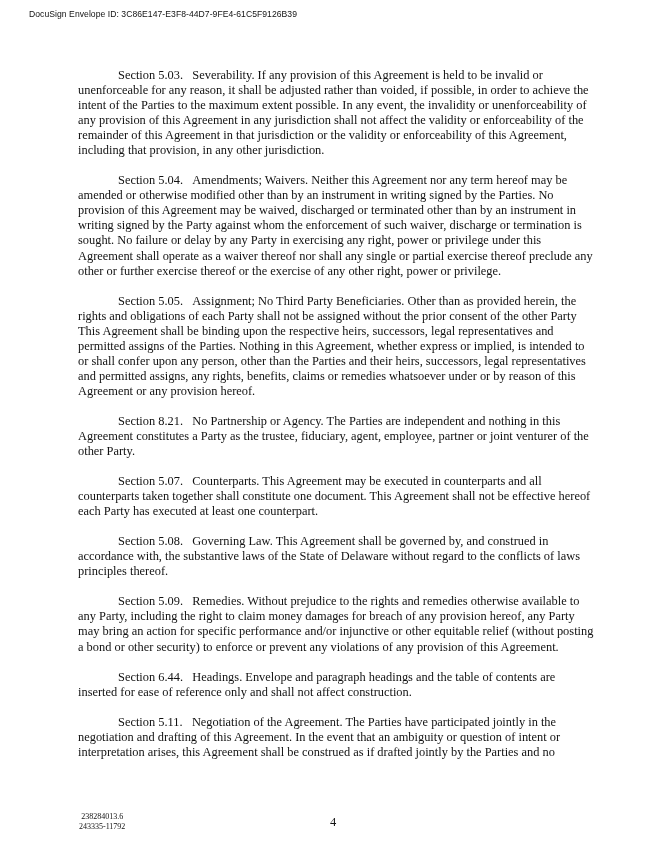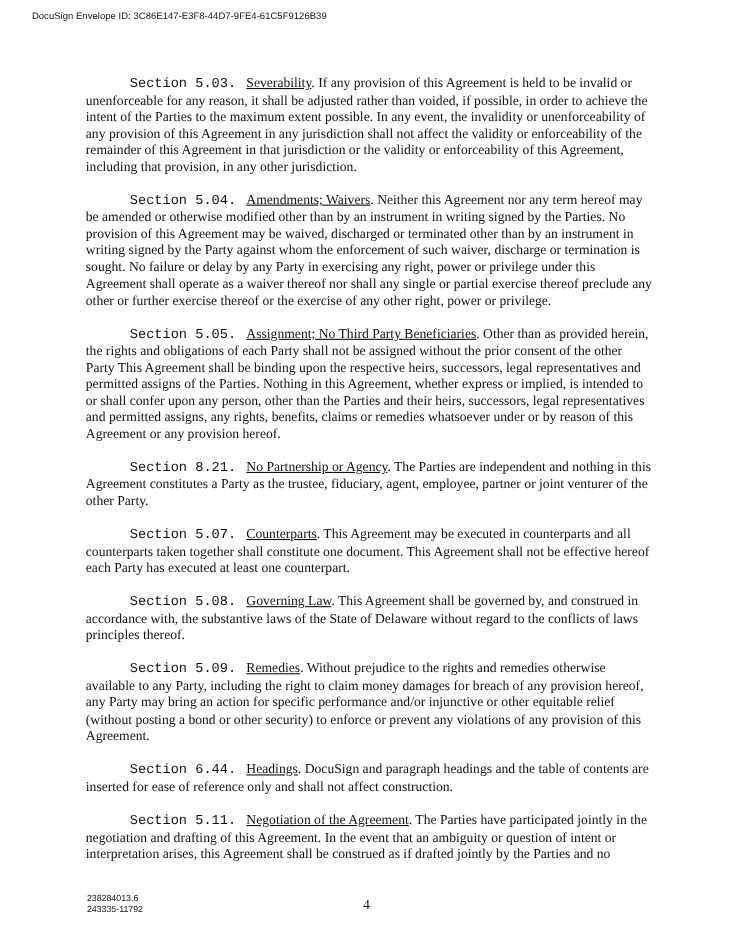--- a/index.html
+++ b/index.html
@@ -9,25 +9,25 @@
     font-family: "Liberation Sans", sans-serif; font-size: 8.6px; color: #111;
     letter-spacing: 0.05px;
     margin-left: 12px;
   }
   .content {
     position: absolute; left: 78px; top: 68px; width: 516px;
     font-family: "Liberation Serif", serif; font-size: 12.4px; line-height: 15.05px;
     color: #111; text-align: left;
   }
   .section { margin: 0 0 15px 0; }
-  .section .num { padding-left: 40px; font-family: Liberation Mono, monospace; }
-  .section .title { text-decoration: underline; text-underline-offset: 1px; }
+  .section .num { padding-left: 40px; }
+  .section .title { text-underline-offset: 1px; }
   .footer-id {
     position: absolute; left: 79px; top: 812px;
-    font-family: Liberation Sans, sans-serif; font-size: 8px; line-height: 9.5px; color: #111;
+    font-family: Liberation Serif, serif; font-size: 8px; line-height: 9.5px; color: #111; text-align: center;
   }
   .page-num {
     position: absolute; left: 330px; top: 815px;
     font-family: "Liberation Serif", serif; font-size: 12.5px; color: #111;
   }
 </style>
 </head>
 <body>
 
 <div class="envelope">DocuSign Envelope ID: 3C86E147-E3F8-44D7-9FE4-61C5F9126B39</div>
@@ -40,21 +40,21 @@
   <p class="section"><span class="num">Section 5.05.</span>&nbsp;&nbsp;&nbsp;<span class="title">Assignment; No Third Party Beneficiaries</span><span>. Other than as provided herein, the rights and obligations of each Party shall not be assigned without the prior consent of the other Party This Agreement shall be binding upon the respective heirs, successors, legal representatives and permitted assigns of the Parties. Nothing in this Agreement, whether express or implied, is intended to or shall confer upon any person, other than the Parties and their heirs, successors, legal representatives and permitted assigns, any rights, benefits, claims or remedies whatsoever under or by reason of this Agreement or any provision hereof.</span></p>
 
   <p class="section"><span class="num">Section 8.21.</span>&nbsp;&nbsp;&nbsp;<span class="title">No Partnership or Agency</span><span>. The Parties are independent and nothing in this Agreement constitutes a Party as the trustee, fiduciary, agent, employee, partner or joint venturer of the other Party.</span></p>
 
   <p class="section"><span class="num">Section 5.07.</span>&nbsp;&nbsp;&nbsp;<span class="title">Counterparts</span><span>. This Agreement may be executed in counterparts and all counterparts taken together shall constitute one document. This Agreement shall not be effective hereof each Party has executed at least one counterpart.</span></p>
 
   <p class="section"><span class="num">Section 5.08.</span>&nbsp;&nbsp;&nbsp;<span class="title">Governing Law</span><span>. This Agreement shall be governed by, and construed in accordance with, the substantive laws of the State of Delaware without regard to the conflicts of laws principles thereof.</span></p>
 
   <p class="section"><span class="num">Section 5.09.</span>&nbsp;&nbsp;&nbsp;<span class="title">Remedies</span><span>. Without prejudice to the rights and remedies otherwise available to any Party, including the right to claim money damages for breach of any provision hereof, any Party may bring an action for specific performance and/or injunctive or other equitable relief (without posting a bond or other security) to enforce or prevent any violations of any provision of this Agreement.</span></p>
 
-  <p class="section"><span class="num">Section 6.44.</span>&nbsp;&nbsp;&nbsp;<span class="title">Headings</span><span>. DocuSign and paragraph headings and the table of contents are inserted for ease of reference only and shall not affect construction.</span></p>
+  <p class="section"><span class="num">Section 6.44.</span>&nbsp;&nbsp;&nbsp;<span class="title">Headings</span><span>. Envelope and paragraph headings and the table of contents are inserted for ease of reference only and shall not affect construction.</span></p>
 
   <p class="section"><span class="num">Section 5.11.</span>&nbsp;&nbsp;&nbsp;<span class="title">Negotiation of the Agreement</span><span>. The Parties have participated jointly in the negotiation and drafting of this Agreement. In the event that an ambiguity or question of intent or interpretation arises, this Agreement shall be construed as if drafted jointly by the Parties and no</span></p>
 </div>
 
 <div class="footer-id">
   <div>238284013.6</div>
   <div>243335-11792</div>
 </div>
 
 <div class="page-num">4</div>

